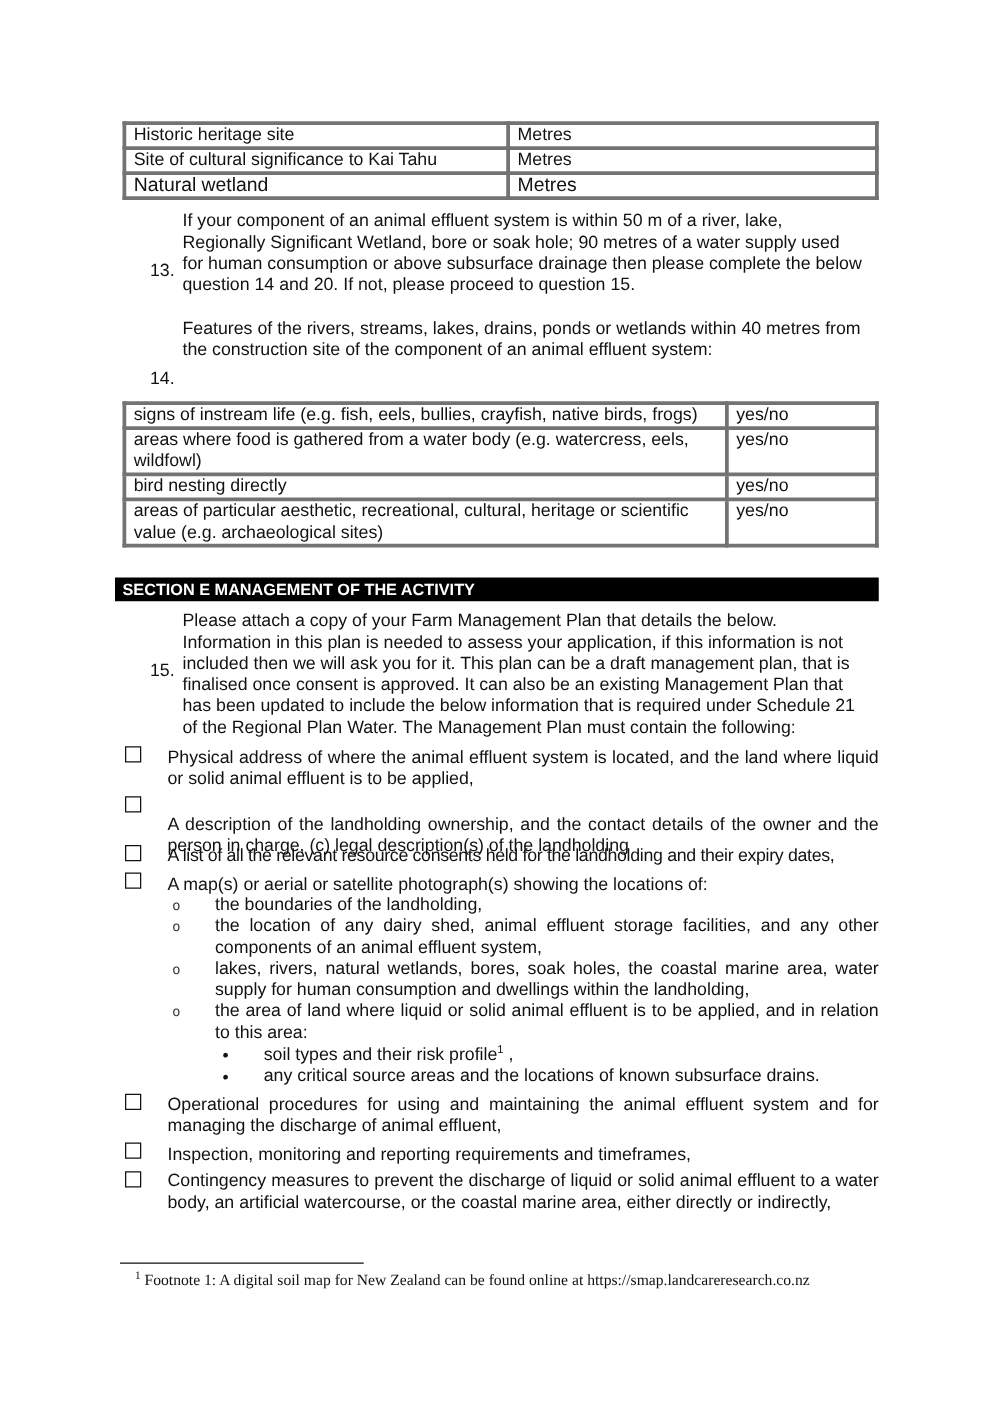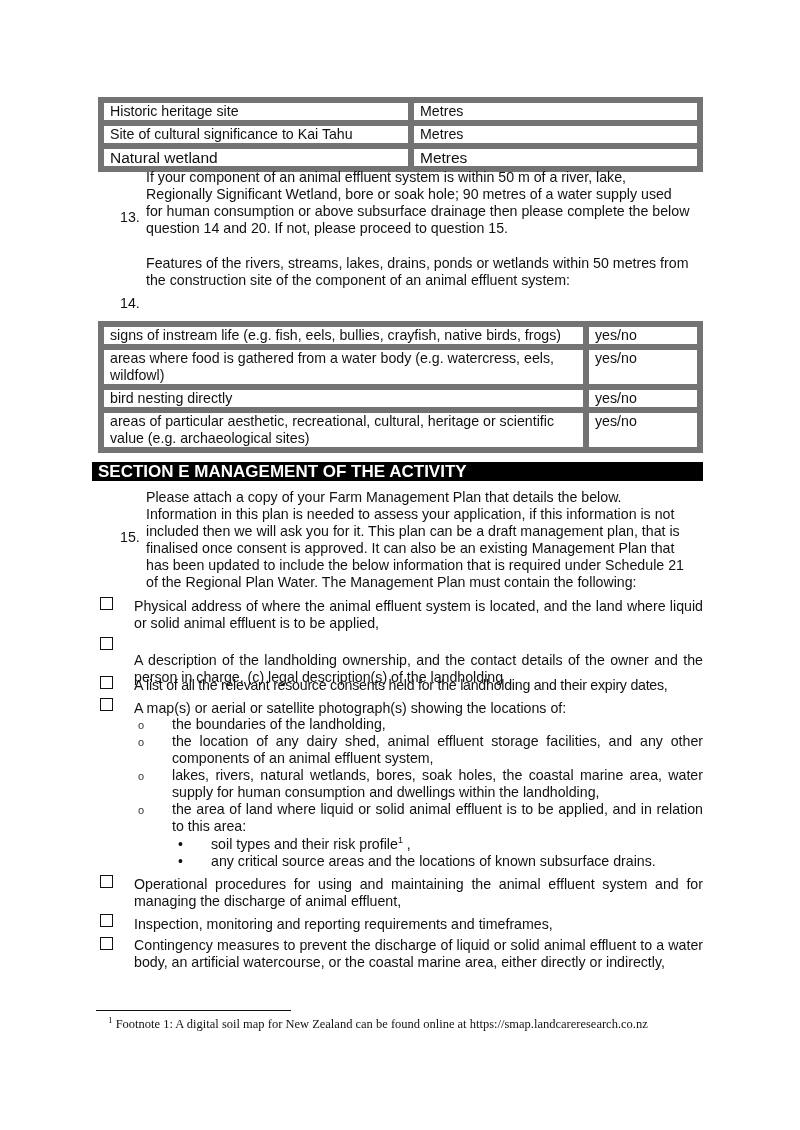--- a/index.html
+++ b/index.html
@@ -1,30 +1,30 @@
 <!DOCTYPE html>
 <html><head>
 <meta charset="utf-8">
 <style>
   html, body { margin: 0; padding: 0; background: #ffffff; }
   body { width: 800px; height: 1130px; position: relative; overflow: hidden;
          font-family: "Liberation Sans", sans-serif; color: #111; font-size: 14.2px; }
   table.t { border-collapse: collapse; position: absolute; left: 98px; width: 605px; }
-  table.t td { border: 6px solid #737373; padding: 0 6px; vertical-align: top; line-height: 17px; margin-top: 46px; }
+  table.t td { border: 3px solid #737373; padding: 0 6px; vertical-align: top; line-height: 17px; margin-top: 46px; }
   table.t td.r { }
   #tbl1 { top: 97px; }
   #tbl1 td { font-size: 14.2px; height: 17px; }
   #tbl1 tr.big td { font-size: 15.5px; }
   #tbl2 { top: 321px; }
   #tbl2 td.c1 { width: 467px; }
   .para { position: absolute; left: 120px; width: 570px; line-height: 17px; }
   .para .num { position: absolute; left: 0; margin-top: 40px; }
   .para .txt { display: block; padding-left: 26px; }
   .section { position: absolute; left: 92px; top: 462px; width: 611px; height: 19px;
-             background: #000; color: #fff; font-weight: bold; font-size: 17px;
+             background: #000; color: #fff; font-weight: bold; font-size: 13px;
              line-height: 19px; padding-left: 6px; box-sizing: border-box; }
   .chk { position: absolute; left: 100px; width: 13px; height: 13px; border: 1.6px solid #111; box-sizing: border-box; }
   .item { position: absolute; left: 134px; width: 569px; line-height: 17px; text-align: justify; }
   .sub { position: absolute; left: 172px; width: 531px; line-height: 17px; text-align: justify; }
   .circ { position: absolute; left: 138px; font-size: 11px; color: #333; }
   .bul { position: absolute; left: 178px; font-size: 14px; }
   .subsub { position: absolute; left: 211px; width: 492px; line-height: 17px; }
   sup { font-size: 9px; vertical-align: super; line-height: 0; }
   .fnline { position: absolute; left: 96px; top: 1010px; width: 195px; border-top: 1px solid #111; }
   .footnote { position: absolute; left: 108px; top: 1017px; font-family: "Liberation Serif", serif; font-size: 12.5px; }
@@ -49,21 +49,21 @@
 </tbody>
   </table>
 
 <div class="para" style="top:169px;">
   <span class="num">13.</span>
   <span class="txt">If your component of an animal effluent system is within 50 m of a river, lake, Regionally Significant Wetland, bore or soak hole; 90 metres of a water supply used for human consumption or above subsurface drainage then please complete the below question 14 and 20. If not, please proceed to question 15.</span>
 </div>
 
 <div class="para" style="top:255px;">
   <span class="num">14.</span>
-  <span class="txt">Features of the rivers, streams, lakes, drains, ponds or wetlands within 50 metres from the construction site of the component of an animal effluent system:</span>
+  <span class="txt">Features of the rivers, streams, lakes, drains, ponds or wetlands within 40 metres from the construction site of the component of an animal effluent system:</span>
 </div>
 
 <table class="t" id="tbl2">
   <tbody>
       <tr>
     <td class="c1">signs of instream life (e.g. fish, eels, bullies, crayfish, native birds, frogs)</td>
     <td class="r">yes/no</td>
   </tr>
   <tr>
     <td class="c1">areas where food is gathered from a water body (e.g. watercress, eels, wildfowl)</td>

